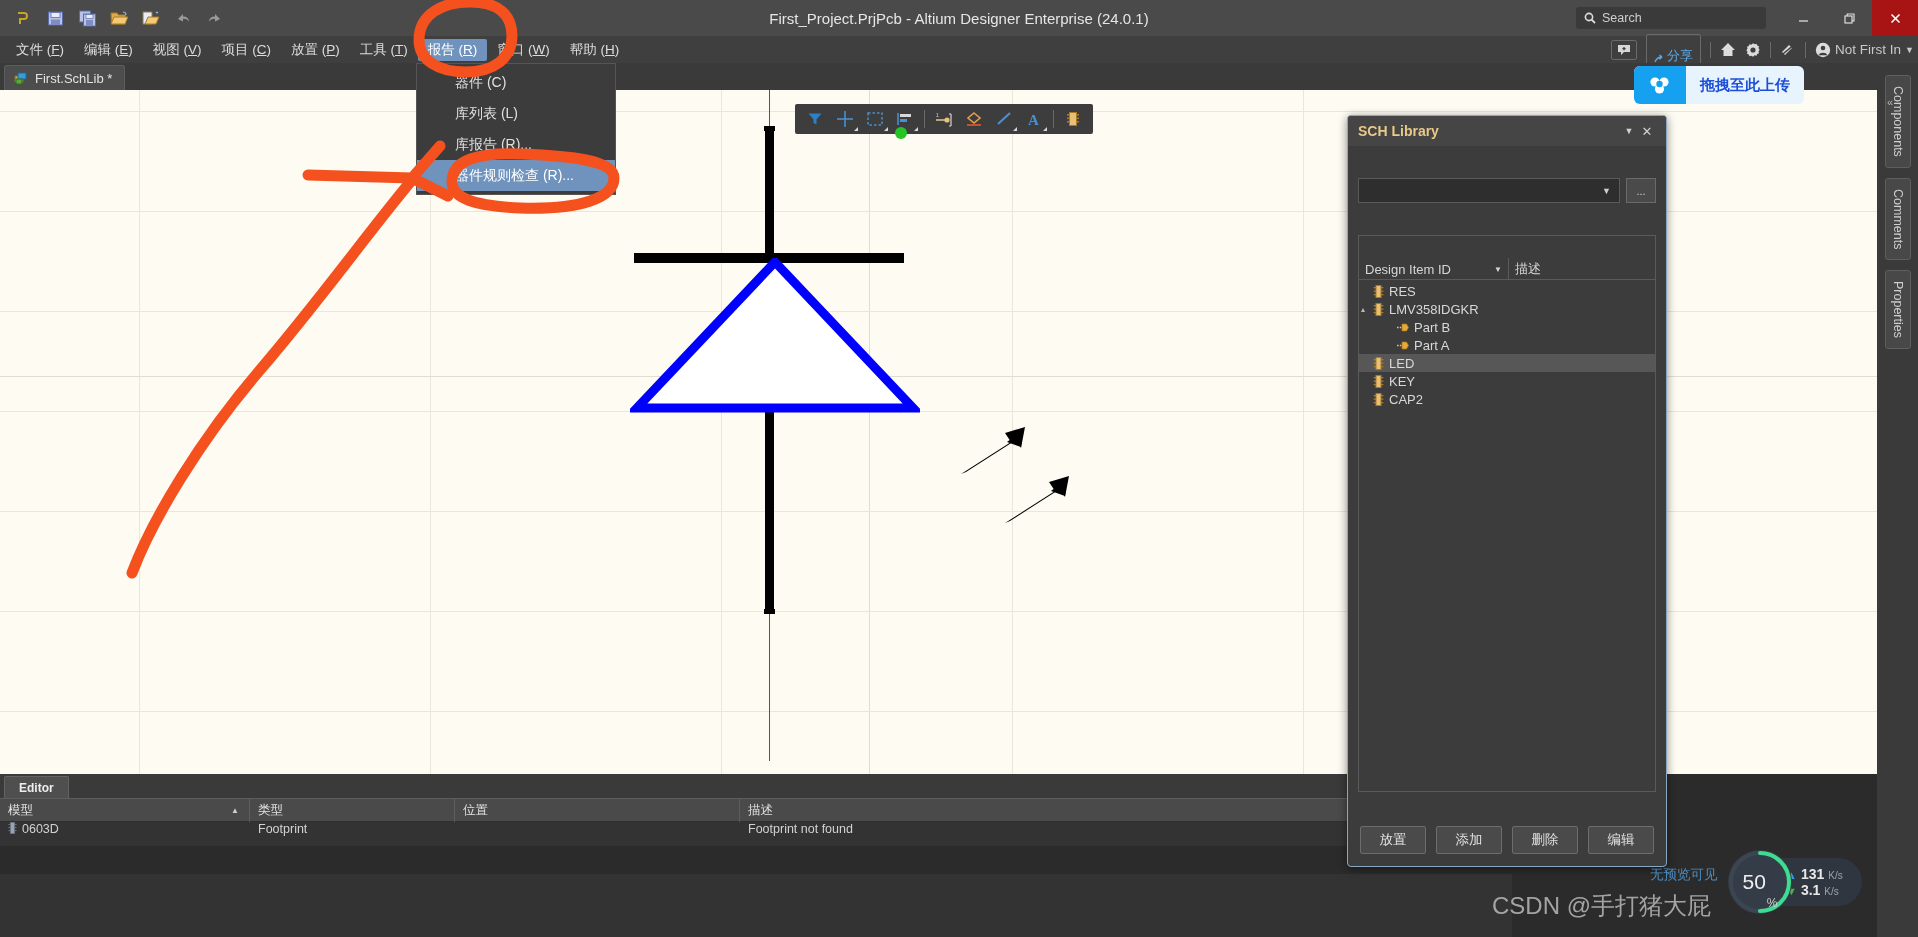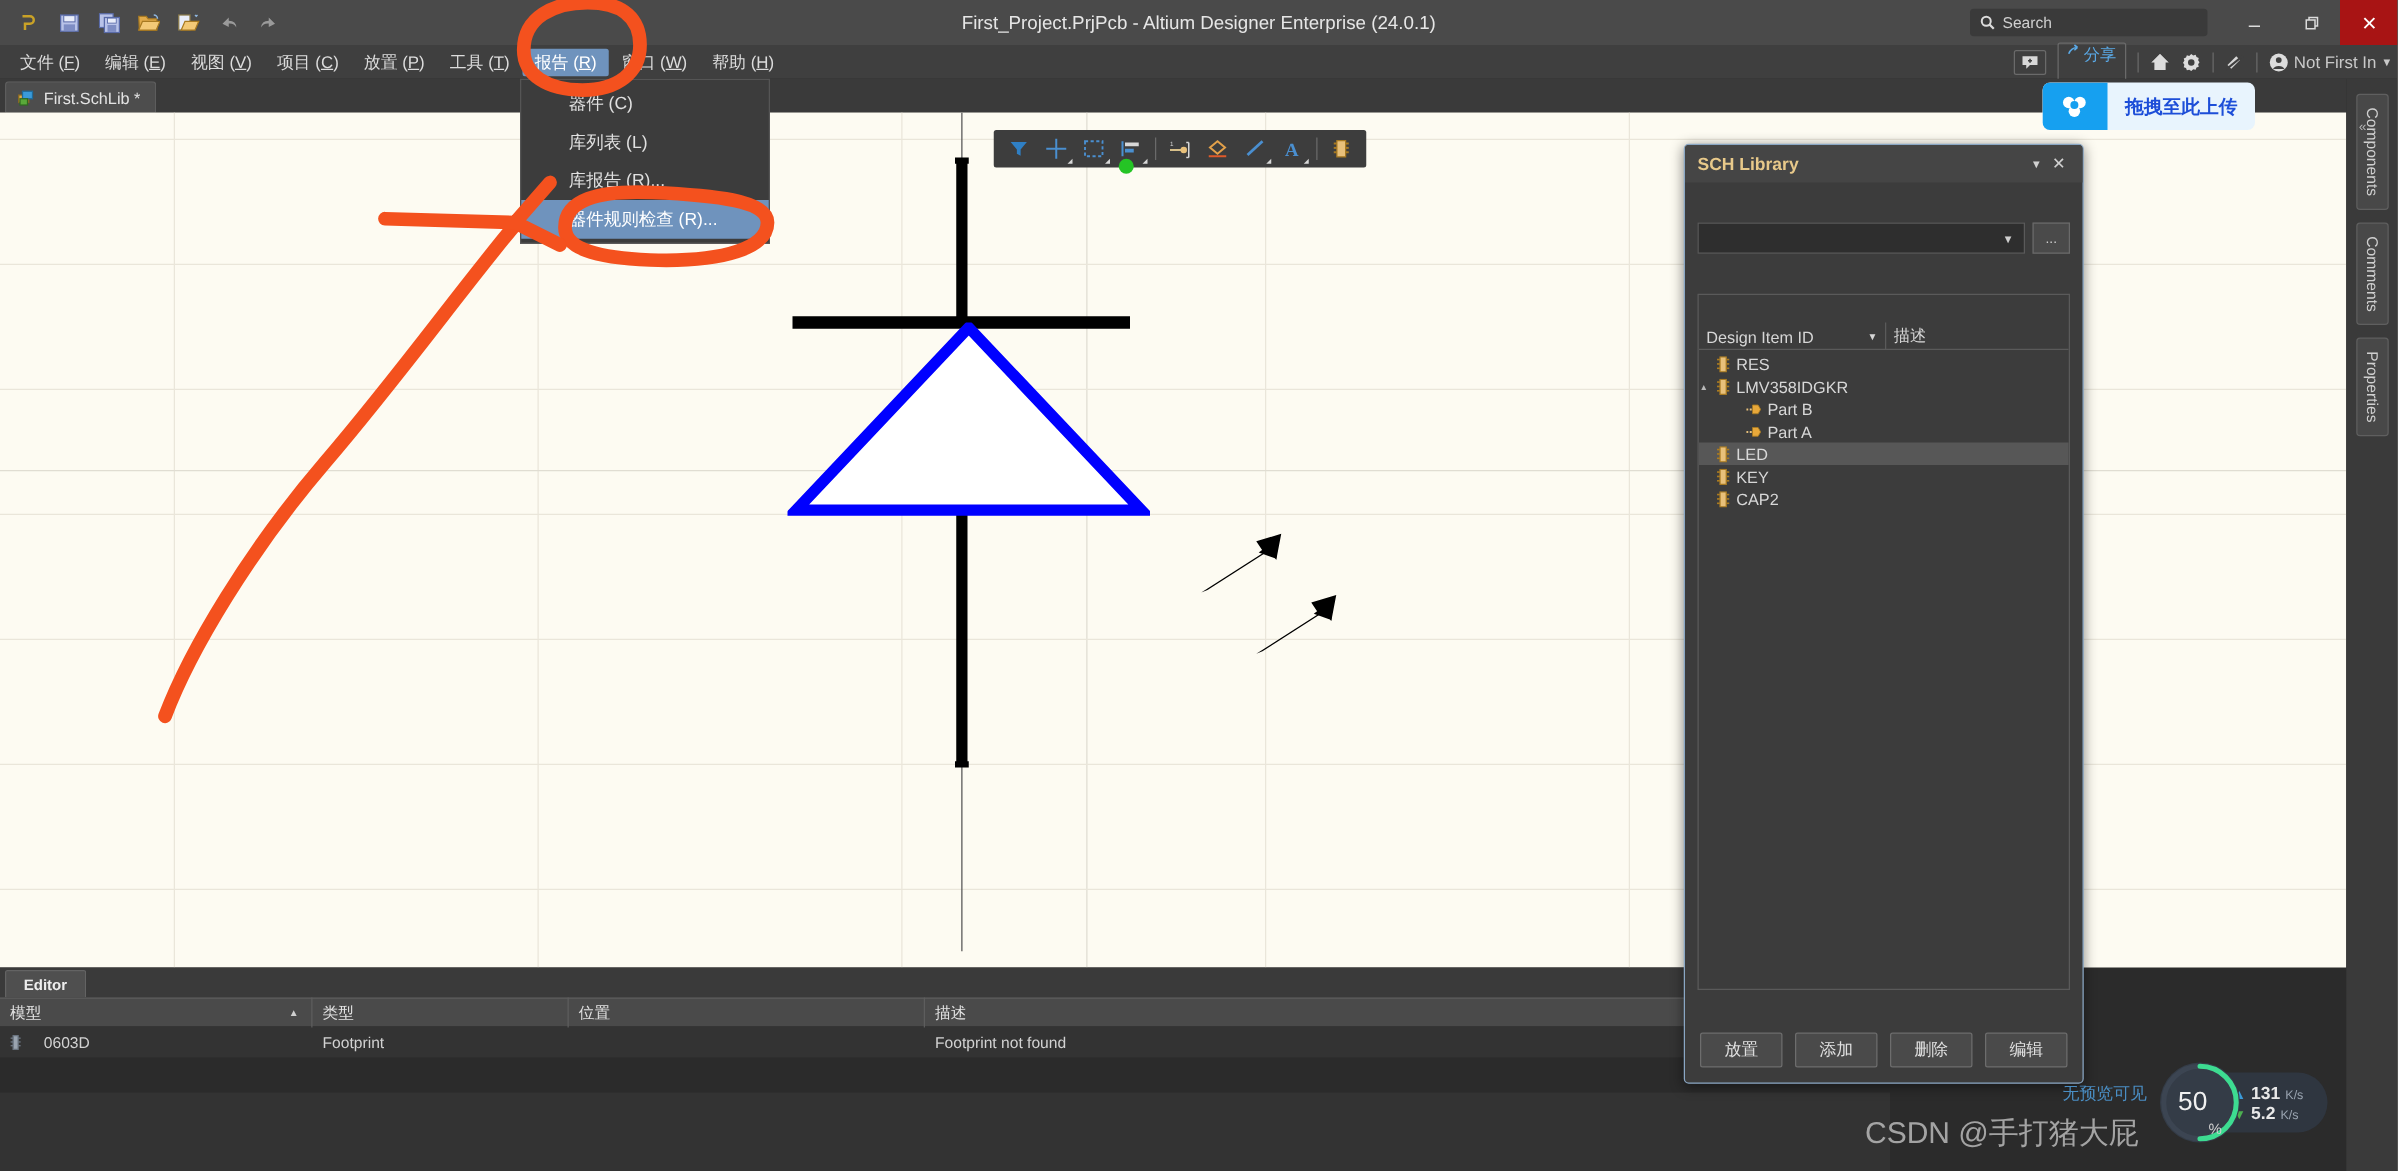--- a/index.html
+++ b/index.html
@@ -45,21 +45,21 @@
   .menu-item {
     height:22px; padding:0 10px; display:flex; align-items:center;
     color:#dcdcdc; font-size:13.5px; white-space:nowrap; border-radius:2px;
   }
   .menu-item.active { background:#6f93bd; color:#ffffff; }
   .menu-item .acc { text-decoration: underline; }
 
   .menubar-right { position:absolute; right:4px; top:0; height:27px; display:flex; align-items:center; gap:9px; }
   .mb-icon { display:flex; align-items:center; justify-content:center; color:#d8d8d8; }
   .share-btn {
-    display:flex; align-items:flex-start; gap:1px; height:32px; padding:0 7px;
+    display:flex; align-items:flex-end; gap:1px; height:32px; padding:0 7px;
     border:1px solid #6a6a6a; border-radius:2px; color:#5aa9e6; font-size:13px;
   }
   .cmt-btn { width:26px; height:20px; border:1px solid #6a6a6a; border-radius:2px;
              display:flex;align-items:center;justify-content:center; }
   .mb-sep { width:1px; height:16px; background:#6a6a6a; }
   .signin { color:#c9c9c9; font-size:13.5px; display:flex; align-items:center; gap:4px; }
 
   
   .tabbar {
     position:absolute; left:0; top:63px; width:1877px; height:27px;
@@ -175,21 +175,21 @@
     height:24px; background:#4a4a4a; display:flex; align-items:center;
     border-top:1px solid #5d5d5d; border-bottom:1px solid #2f2f2f;
   }
   .bp-hcell {
     color:#e2e2e2; font-size:12.5px; height:24px; display:flex; align-items:center;
     padding-left:8px; border-right:1px solid #5d5d5d; position:relative;
   }
   .sort-caret { position:absolute; right:10px; color:#cfcfcf; font-size:8px; }
   .bp-body { background:#333333; }
   .bp-row { height:24px; display:flex; align-items:center; }
-  .bp-cell { color:#d2d2d2; font-size:12.5px; height:24px; display:flex; align-items:center; padding-left:8px; gap:18px; }
+  .bp-cell { color:#d2d2d2; font-size:12.5px; height:24px; display:flex; padding-left:8px; gap:5px; }
   .botfill { position:absolute; left:0; top:874px; width:1512px; height:63px; background:#333333; }
 
   
   .rightbar {
     position:absolute; right:0; top:63px; width:41px; height:874px;
     background:#3a3a3a; display:flex; flex-direction:column; align-items:center; padding-top:12px; gap:10px;
   }
   .vtab {
     width:26px; background:#484848; border:1px solid #5f5f5f; border-radius:3px;
     color:#cfcfcf; font-size:12.5px; display:flex; align-items:center; justify-content:center;
@@ -736,21 +736,21 @@
   <div class="nopreview">无预览可见</div>
 
   <div class="netmon">
     <div class="nm-line">
       <span style="color:#3a9ad9;font-size:11px;">▲</span>
       <span>131</span>
       <span class="nm-unit">K/s</span>
     </div>
     <div class="nm-line">
       <span style="color:#4caf50;font-size:11px;">▼</span>
-      <span>5.2</span>
+      <span>3.1</span>
       <span class="nm-unit">K/s</span>
     </div>
   </div>
 
   <div class="gauge">
     <svg width="68" height="68" viewBox="0 0 68 68">
       <circle cx="34" cy="34" r="32" fill="#343c47"></circle>
       <circle cx="34" cy="34" r="29" fill="none" stroke="#3c4552" stroke-width="4"></circle>
       <circle cx="34" cy="34" r="29" fill="none" stroke="#3ddc91" stroke-width="4" stroke-dasharray="91 182" stroke-dashoffset="0" transform="rotate(-90 34 34)" stroke-linecap="round"></circle>
     </svg>

